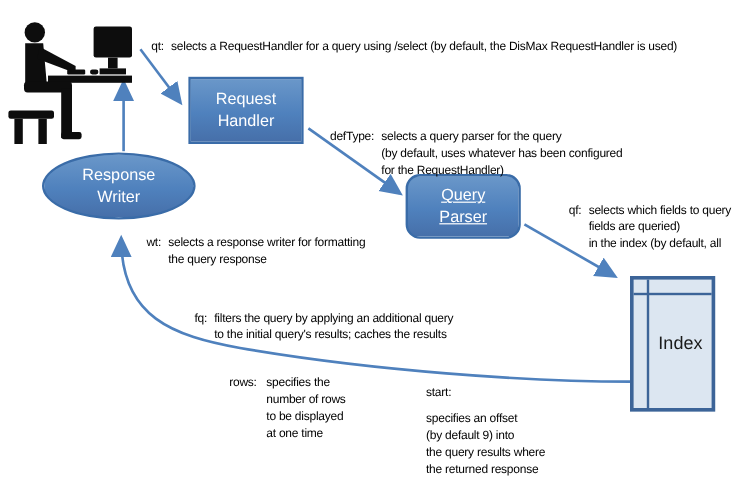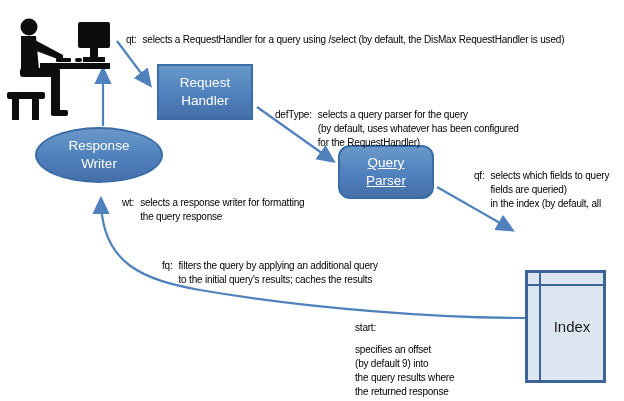--- a/index.html
+++ b/index.html
@@ -16,22 +16,22 @@
     position:absolute;display:flex;flex-direction:column;align-items:center;justify-content:center;
     background:linear-gradient(180deg,#6a97c9 0%,var(--node-fill,#4f81bd) 55%,#466fa9 100%);
     border:2px solid var(--node-border,#3a6ca8);
     color:var(--node-text,#fff);font-size:13.5px;line-height:1.3;text-align:center;
     box-sizing:border-box;
   }
   .node-request-handler{left:157px;top:64px;width:96px;height:56px;}
   .node-query-parser{left:338px;top:145px;width:96px;height:54px;border-radius:12px;text-decoration:underline;}
   .node-response-writer{left:35px;top:127px;width:128px;height:56px;border-radius:50%;}
   .node-index{
-    position:absolute;left:525px;top:230px;width:81px;height:113px;box-sizing:border-box;
-    background:var(--index-fill,#dce6f1);border:3px solid var(--index-border,#3c6498);margin-top:40px;
+    position:absolute;left:525px;top:230px;width:71px;height:113px;box-sizing:border-box;
+    background:var(--index-fill,#dce6f1);border:3px solid var(--index-border,#3c6498);
   }
   .index-vline{position:absolute;left:11px;top:0;width:2px;height:100%;background:var(--index-border,#3c6498);}
   .index-hline{position:absolute;left:0;top:11px;width:100%;height:2px;background:var(--index-border,#3c6498);}
   .index-label{
     position:absolute;left:13px;top:0;right:0;bottom:0;display:flex;align-items:center;justify-content:center;
     font-size:15px;color:#1a1a1a;
   }
 
   
   .person{position:absolute;left:6px;top:8px;width:106px;height:112px;}
@@ -145,20 +145,29 @@
   </div>
 
   <div class="ann ann-fq">
     <span class="param">fq:</span>
     <div class="lines">
         <div>filters the query by applying an additional query</div>
         <div>to the initial query's results; caches the results</div>
       </div>
   </div>
 
+  <div class="ann ann-rows">
+    <span class="param">rows:</span>
+    <div class="lines">
+        <div>specifies the</div>
+        <div>number of rows</div>
+        <div>to be displayed</div>
+        <div>at one time</div>
+      </div>
+  </div>
 
   <div class="ann ann-start">
     <span class="param">start:</span>
     <div class="lines">
         <div>specifies an offset</div>
         <div>(by default 9) into</div>
         <div>the query results where</div>
         <div>the returned response</div>
         <div>should begin</div>
       </div>

